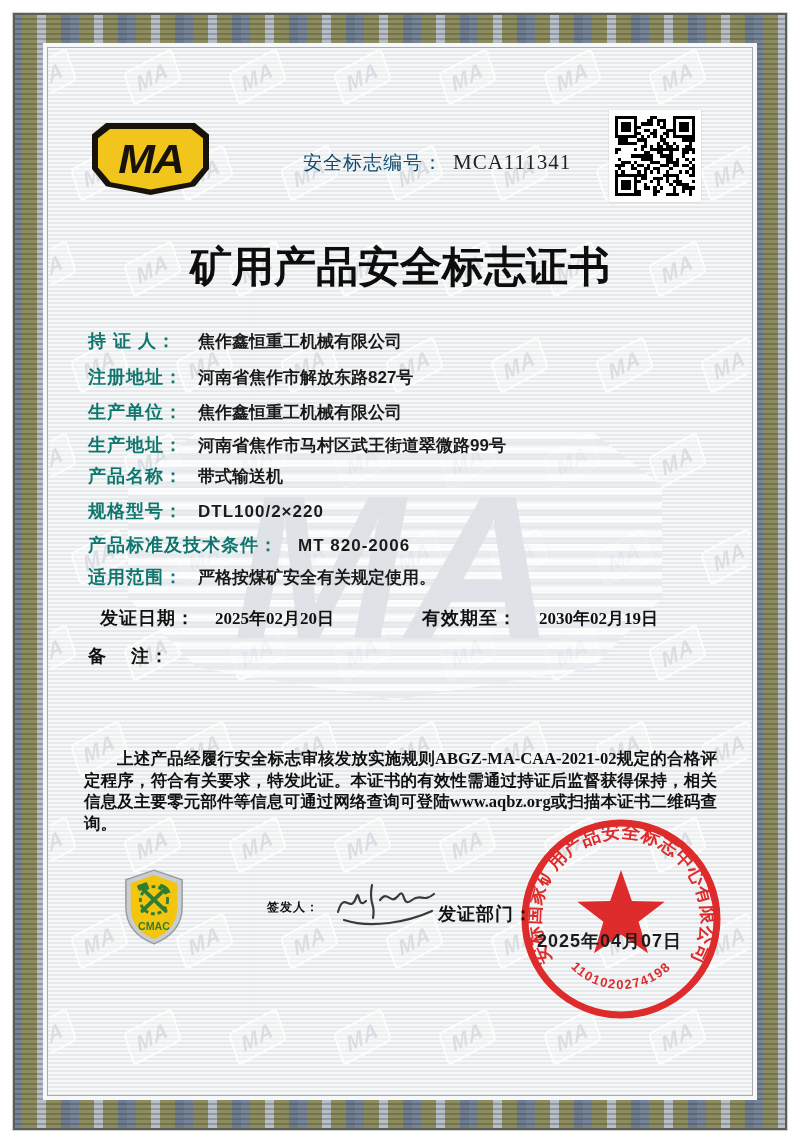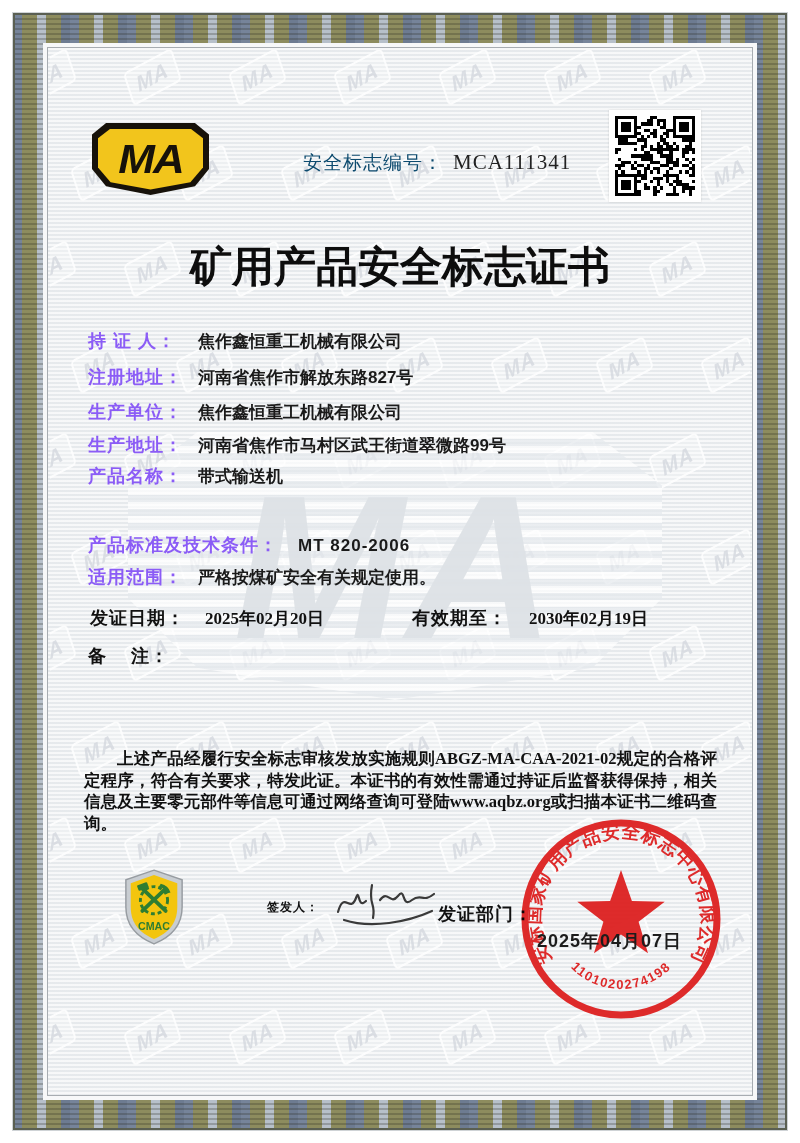--- a/index.html
+++ b/index.html
@@ -43,30 +43,30 @@
   .cert-no .lab{letter-spacing:1px;color:#0c4a6e;}
   .cert-no .num{margin-left:10px;font-family:"Liberation Serif",serif;font-size:21px;letter-spacing:1px;color:#222;}
   
   .qr-box{position:absolute;left:609px;top:110px;width:92px;height:92px;background:#fff;
       display:flex;align-items:center;justify-content:center;box-shadow:0 0 2px rgba(0,0,0,.15);}
   
   .title{position:absolute;left:0;right:0;top:239px;text-align:center;font-size:42px;font-weight:900;
       color:#0d0d0d;letter-spacing:0px;font-family:"Liberation Sans",sans-serif;}
   
   .row{position:absolute;left:88px;display:flex;align-items:baseline;}
-  .row .lbl{min-width:110px;font-size:18px;font-weight:700;letter-spacing:1px;color:#8b5cf6;white-space:pre;}
+  .row .lbl{min-width:110px;font-size:18px;font-weight:700;letter-spacing:1px;color:#0f766e;white-space:pre;}
   .row .val{font-size:17px;font-weight:700;color:#1a1a1a;font-family:Liberation Sans, sans-serif;white-space:pre;}
   .r0{top:329px}.r1{top:365px}.r2{top:400px}.r3{top:433px}.r4{top:464px}.r5{top:499px}
   .r6{top:533px}.r7{top:565px}
   .r6 .lbl{min-width:0;margin-right:20px;}
   .r5 .val, .r6 .val{font-family:"Liberation Sans",sans-serif;letter-spacing:1px;}
   .dates{position:absolute;left:88px;top:606px;display:flex;align-items:baseline;}
   .dates .lbl{font-size:18px;font-weight:700;letter-spacing:1px;}
   .dates .val{font-size:17px;font-weight:700;font-family:"Liberation Serif",serif;}
-  .d1l{margin-left:2px}.d1v{margin-left:20px}.d2l{margin-left:88px}.d2v{margin-left:22px}
+  .d1l{margin-left:12px}.d1v{margin-left:20px}.d2l{margin-left:88px}.d2v{margin-left:22px}
   .remark{position:absolute;left:88px;top:644px;font-size:18px;font-weight:700;letter-spacing:1px;white-space:pre;}
   
   .statement{position:absolute;left:84px;top:748px;width:633px;font-size:16.5px;line-height:21.5px;
       font-weight:700;color:#111;text-align:justify;text-indent:2em;font-family:"Liberation Serif",serif;}
   
   .cmac{position:absolute;left:122px;top:868px;}
   .signer-label{position:absolute;left:267px;top:899px;font-size:12px;font-weight:700;letter-spacing:1px;}
   .signature{position:absolute;left:326px;top:872px;}
   .dept-label{position:absolute;left:438px;top:902px;font-size:18px;font-weight:700;letter-spacing:1px;}
   
@@ -424,20 +424,24 @@
       <span class="val">焦作鑫恒重工机械有限公司</span>
     </div>
     <div class="row r3">
       <span class="lbl">生产地址：</span>
       <span class="val">河南省焦作市马村区武王街道翠微路99号</span>
     </div>
     <div class="row r4">
       <span class="lbl">产品名称：</span>
       <span class="val">带式输送机</span>
     </div>
+    <div class="row r5">
+      <span class="lbl">规格型号：</span>
+      <span class="val">DTL100/2×220</span>
+    </div>
     <div class="row r6">
       <span class="lbl">产品标准及技术条件：</span>
       <span class="val">MT 820-2006</span>
     </div>
     <div class="row r7">
       <span class="lbl">适用范围：</span>
       <span class="val">严格按煤矿安全有关规定使用。</span>
     </div>
 
     <div class="dates">

